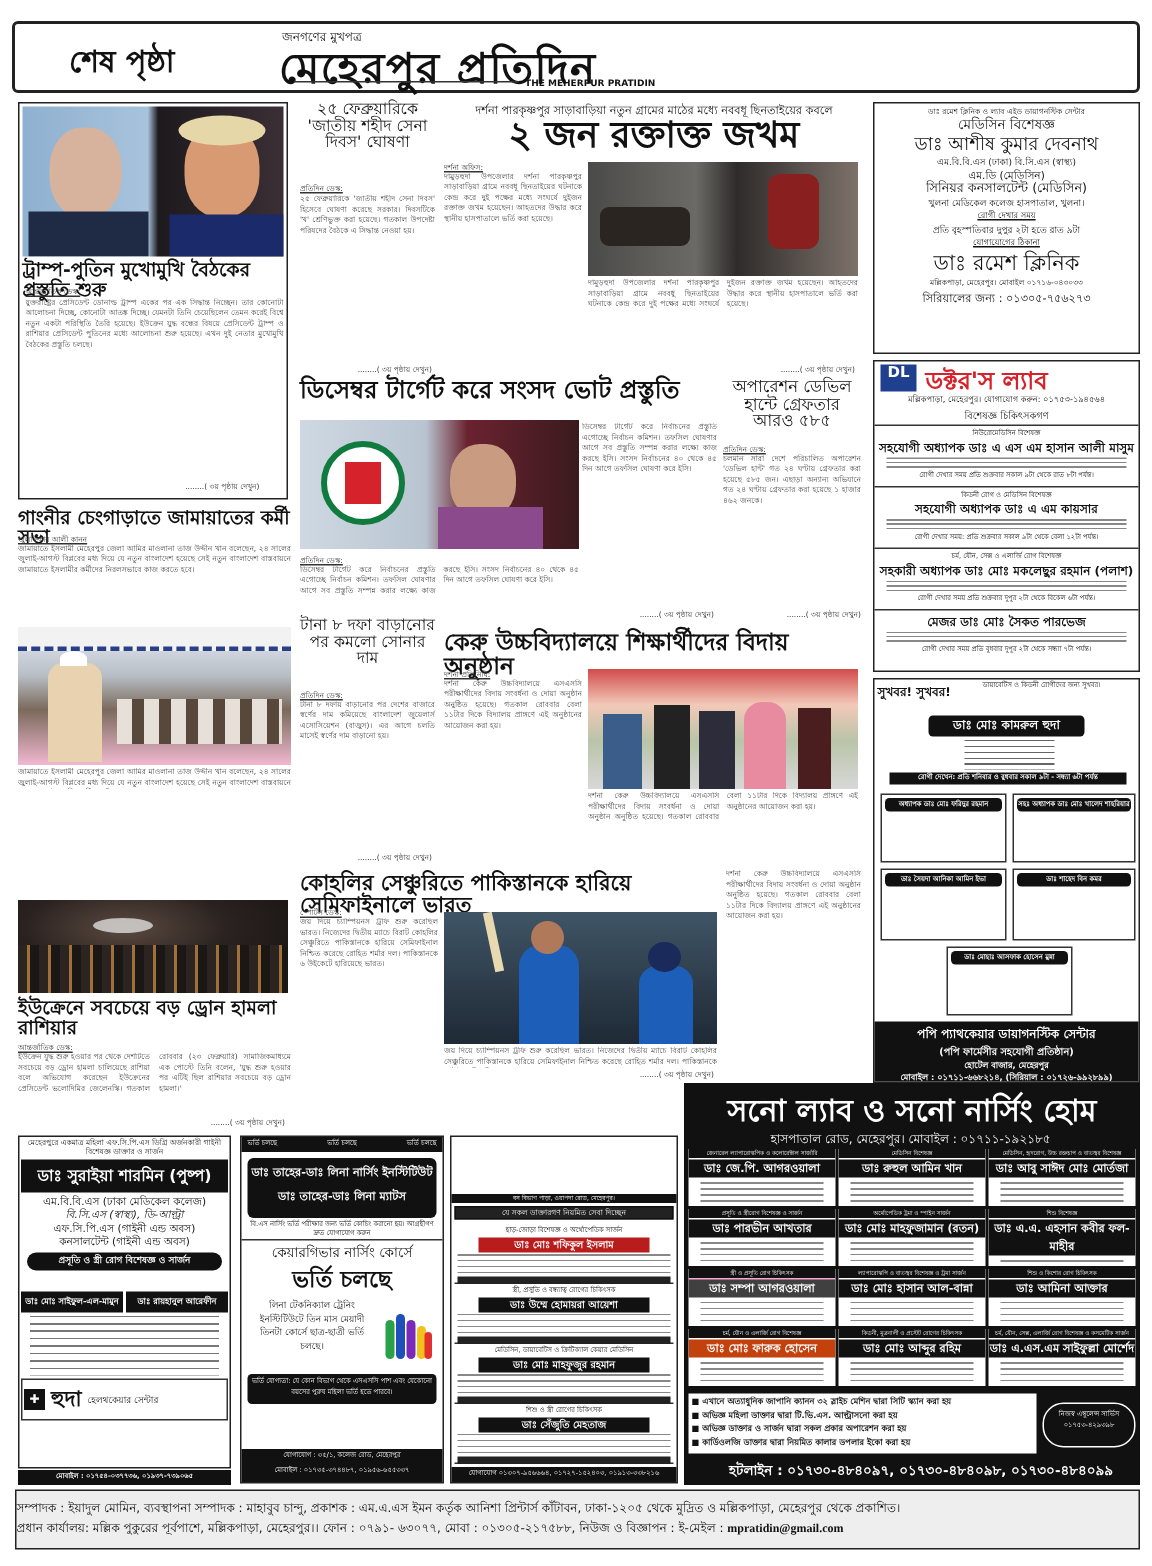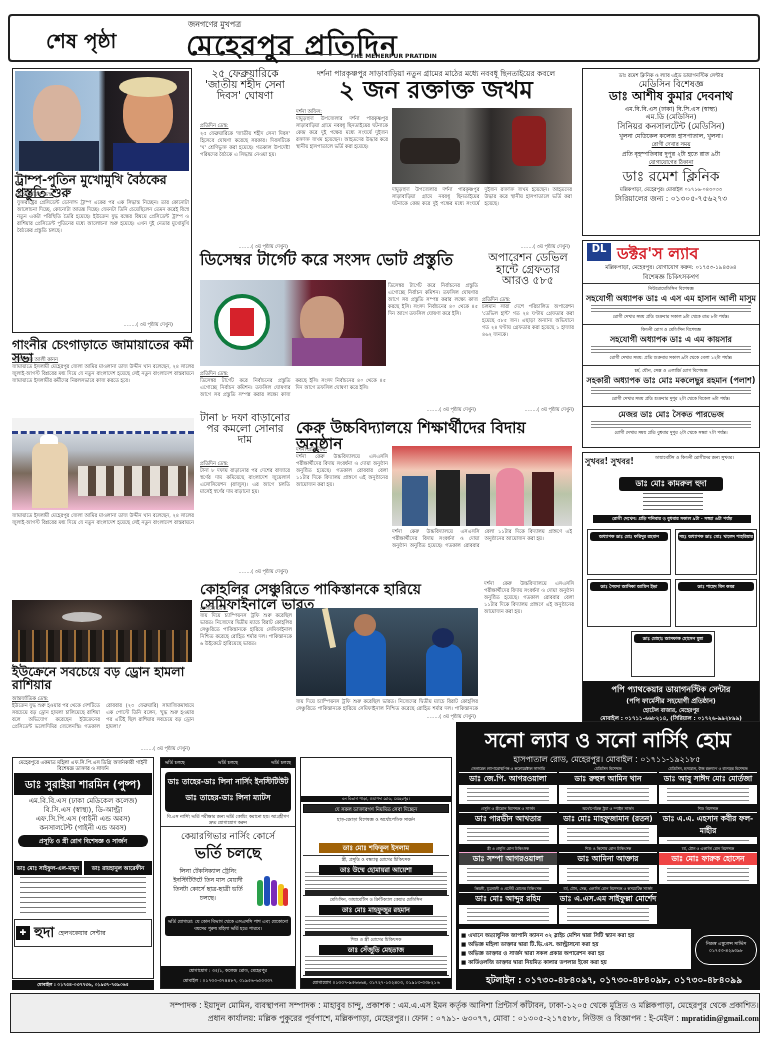--- a/index.html
+++ b/index.html
@@ -14,21 +14,21 @@
 .mh-date{left:544px;top:12px;font-size:15px;font-weight:bold}
 .box{border:1px solid #222;background:#fff}
 .body-text{font-size:5px;line-height:7px;color:#444;text-align:justify;overflow:hidden}
 .hl{font-weight:bold;color:#111;line-height:1.05}
 .photo{overflow:hidden}
 .credit{font-size:5px;text-decoration:underline;color:#333}
 .more{font-size:5px;color:#333;text-align:right}
 .ad-line{text-align:center;font-size:7px;line-height:9px}
 .blk{background:#111;color:#fff;text-align:center;font-weight:bold}
 .small-box{border:1px solid #333;padding:2px}
-.footer{left:10px;top:993px;width:750px;height:40px;border:1px solid #222;background:#eee;font-size:8px;text-align:right;padding-top:5px;line-height:13px}
+.footer{left:10px;top:993px;width:750px;height:40px;border:1px solid #222;background:#eee;font-size:8px;text-align:left;padding-top:5px;line-height:13px}
 </style>
 </head>
 <body>
 
 <div class="abs masthead">
   <div class="abs mh-left">শেষ পৃষ্ঠা</div>
   <div class="abs mh-tag">জনগণের মুখপত্র</div>
   <div class="abs mh-title" style="top:8px">মেহেরপুর প্রতিদিন</div>
   <div class="abs mh-rule"></div>
   <div class="abs mh-sub">THE MEHERPUR PRATIDIN</div>
@@ -129,21 +129,21 @@
   <div class="abs" style="left:130px;top:36px;width:36px;height:52px;background:#1d5fb8;border-radius:12px 12px 0 0"></div>
   <div class="abs" style="left:136px;top:20px;width:22px;height:20px;border-radius:50%;background:#1a2a5a"></div>
 </div>
 <div class="abs body-text" style="left:296px;top:698px;width:182px;height:14px">জয় দিয়ে চ্যাম্পিয়নস ট্রফি শুরু করেছিল ভারত। নিজেদের দ্বিতীয় ম্যাচে বিরাট কোহলির সেঞ্চুরিতে পাকিস্তানকে হারিয়ে সেমিফাইনাল নিশ্চিত করেছে রোহিত শর্মার দল। পাকিস্তানকে ৬ উইকেটে হারিয়েছে ভারত।</div>
 <div class="abs body-text" style="left:484px;top:580px;width:90px;height:128px">দর্শনা কেরু উচ্চবিদ্যালয়ে এসএসসি পরীক্ষার্থীদের বিদায় সংবর্ধনা ও দোয়া অনুষ্ঠান অনুষ্ঠিত হয়েছে। গতকাল রোববার বেলা ১১টার দিকে বিদ্যালয় প্রাঙ্গণে এই অনুষ্ঠানের আয়োজন করা হয়।</div>
 <div class="abs more" style="left:380px;top:713px;width:96px">........( ৩য় পৃষ্ঠায় দেখুন)</div>
 
 <div class="abs box" style="left:582px;top:68px;width:178px;height:168px;padding:2px">
   <div class="ad-line" style="font-size:5px">ডাঃ রমেশ ক্লিনিক ও ল্যাব এইড ডায়াগনস্টিক সেন্টার</div>
   <div class="ad-line" style="font-size:9px">মেডিসিন বিশেষজ্ঞ</div>
-  <div class="ad-line" style="font-size:12px;font-weight:bold;line-height:15px">ডাঃ আশীষ কুমার দেবনাথ</div>
+  <div class="ad-line" style="font-size:12px;font-weight:normal;line-height:15px">ডাঃ আশীষ কুমার দেবনাথ</div>
   <div class="ad-line" style="font-size:6px">এম.বি.বি.এস (ঢাকা) বি.সি.এস (স্বাস্থ্য)</div>
   <div class="ad-line" style="font-size:7px">এম.ডি (মেডিসিন)</div>
   <div class="ad-line" style="font-size:8.5px">সিনিয়র কনসালটেন্ট (মেডিসিন)</div>
   <div class="ad-line" style="font-size:6px">খুলনা মেডিকেল কলেজ হাসপাতাল, খুলনা।</div>
   <div class="ad-line" style="font-size:5.5px;text-decoration:underline">রোগী দেখার সময়</div>
   <div class="ad-line" style="font-size:6px">প্রতি বৃহস্পতিবার দুপুর ২টা হতে রাত ৯টা</div>
   <div class="ad-line" style="font-size:5.5px;text-decoration:underline">যোগাযোগের ঠিকানা</div>
   <div class="ad-line" style="font-size:14px;line-height:18px">ডাঃ রমেশ ক্লিনিক</div>
   <div class="ad-line" style="font-size:5px">মল্লিকপাড়া, মেহেরপুর। মোবাইল ০১৭১৬-০৪৩০৩৩</div>
   <div class="ad-line" style="font-size:7.5px">সিরিয়ালের জন্য : ০১৩০৫-৭৫৬২৭৩</div>
@@ -209,21 +209,21 @@
     <div style="font-size:5.5px">হোটেল বাজার, মেহেরপুর</div>
     <div style="font-size:5.5px">মোবাইল : ০১৭১১-৬৬৮২১৪, (সিরিয়াল : ০১৭২৬-৯৯২৮৯৯)</div>
   </div>
 </div>
 
 <div class="abs box" style="left:12px;top:757px;width:142px;height:222px;padding:1px">
   <div class="ad-line" style="font-size:5px;line-height:6px">মেহেরপুরে একমাত্র মহিলা এফ.সি.পি.এস ডিগ্রি অর্জনকারী গাইনী বিশেষজ্ঞ ডাক্তার ও সার্জন</div>
   <div class="blk" style="font-size:10.5px;line-height:22px;margin:2px 0">ডাঃ সুরাইয়া শারমিন (পুষ্প)</div>
   <div id="suraiya-deg">
       <div class="ad-line" style="font-size: 7px;">এম.বি.বি.এস (ঢাকা মেডিকেল কলেজ)</div>
-      <div class="ad-line" style="font-size: 7px;">বি.সি.এস (স্বাস্থ্য), ডি-আল্ট্রা</div>
+      <div class="ad-line" style="font-size: 7px; font-style: italic;">বি.সি.এস (স্বাস্থ্য), ডি-আল্ট্রা</div>
       <div class="ad-line" style="font-size: 7px;">এফ.সি.পি.এস (গাইনী এন্ড অবস)</div>
       <div class="ad-line" style="font-size: 7px;">কনসালটেন্ট (গাইনী এন্ড অবস)</div>
     </div>
   <div class="blk" style="font-size:6px;line-height:12px;border-radius:8px;margin:2px 4px">প্রসূতি ও স্ত্রী রোগ বিশেষজ্ঞ ও সার্জন</div>
   <div style="display:flex;gap:2px;margin-top:14px">
     <div class="blk" style="flex:1;font-size:5.5px;line-height:14px">ডাঃ মোঃ সাইফুল-এল-মামুন</div>
     <div class="blk" style="flex:1;font-size:5.5px;line-height:14px">ডাঃ রায়হানুল আরেফীন</div>
   </div>
   <div style="height:40px;background:repeating-linear-gradient(180deg,#777 0 1px,#fff 1px 5px);margin:2px 6px"></div>
   <div style="display:flex;align-items:center;gap:4px;border:1px solid #333;padding:1px">
@@ -262,21 +262,21 @@
     <div>মোবাইল : ০১৭৩৫-৩৭৪৪৮৭, ০১৯৫৬-৬৫৫৩৩৭</div>
   </div>
 </div>
 
 <div class="abs box" style="left:300px;top:757px;width:152px;height:232px">
   <div class="abs blk" style="left:0;top:38px;width:150px;height:6px;font-size:4px;line-height:6px;font-weight:normal">বন বিভাগ পাড়া, ওয়াপদা রোড, মেহেরপুর।</div>
   <div class="abs" style="left:2px;top:46px;width:146px;height:9px;border:1px solid #111;background:#222;color:#fff;font-size:5px;line-height:8px;text-align:center">যে সকল ডাক্তারগণ নিয়মিত সেবা দিচ্ছেন</div>
   <div class="abs" style="left:2px;top:58px;width:146px" id="mohima-list">
       <div style="border-bottom: 1px solid rgb(51, 51, 51); height: 40px; text-align: center; padding-top: 1px;">
         <div style="font-size:4.5px">হাড়-জোড়া বিশেষজ্ঞ ও অর্থোপেডিক সার্জন</div>
-      <div style="background:#a16207;color:#fff;font-size:6.5px;line-height:10px;margin:19px 16px;font-weight:bold">ডাঃ মোঃ শফিকুল ইসলাম</div>
+      <div style="background:#b91c1c;color:#fff;font-size:6.5px;line-height:10px;margin:1px 16px;font-weight:bold">ডাঃ মোঃ শফিকুল ইসলাম</div>
       <div style="height:14px;margin:1px 2px;background:repeating-linear-gradient(180deg,#888 0 1px,#fff 1px 4px)"></div>
       <div style="height:5px;background:#222;margin:0 2px"></div>
       </div>
       <div style="border-bottom: 1px solid rgb(51, 51, 51); height: 40px; text-align: center; padding-top: 1px;">
         <div style="font-size:4.5px">স্ত্রী, প্রসূতি ও বন্ধ্যাত্ব রোগের চিকিৎসক</div>
       <div style="background:#111;color:#fff;font-size:6.5px;line-height:10px;margin:1px 16px;font-weight:bold">ডাঃ উম্মে হোমায়রা আয়েশা</div>
       <div style="height:14px;margin:1px 2px;background:repeating-linear-gradient(180deg,#888 0 1px,#fff 1px 4px)"></div>
       <div style="height:5px;background:#222;margin:0 2px"></div>
       </div>
       <div style="border-bottom: 1px solid rgb(51, 51, 51); height: 40px; text-align: center; padding-top: 1px;">
@@ -328,27 +328,32 @@
         <div style="background:#111;color:#fff;font-size:3.8px;line-height:6px">শিশু বিশেষজ্ঞ</div>
       <div style="background:#111;color:#fff;font-size:7.5px;line-height:12px;font-weight:bold;border-top:1px solid #fff">ডাঃ এ.এ. এহসান কবীর ফল-মাহীর</div>
       <div style="height:14px;margin:3px 8px;background:repeating-linear-gradient(180deg,#888 0 1px,#fff 1px 4px)"></div>
       </div>
       <div style="background: rgb(255, 255, 255); height: 38px; text-align: center; overflow: hidden;">
         <div style="background:#111;color:#fff;font-size:3.8px;line-height:6px">স্ত্রী ও প্রসূতি রোগ চিকিৎসক</div>
       <div style="background:#404040;color:#fff;font-size:7.5px;line-height:12px;font-weight:bold;border-top:1px solid #f9a8d4">ডাঃ সম্পা আগরওয়ালা</div>
       <div style="height:14px;margin:3px 8px;background:repeating-linear-gradient(180deg,#888 0 1px,#fff 1px 4px)"></div>
       </div>
       <div style="background: rgb(255, 255, 255); height: 38px; text-align: center; overflow: hidden;">
+        <div style="background:#111;color:#fff;font-size:3.8px;line-height:6px">ল্যাপারোস্কপি ও বাতজ্বর বিশেষজ্ঞ ও ট্রমা সার্জন</div>
+      <div style="background:#111;color:#fff;font-size:7.5px;line-height:12px;font-weight:bold;border-top:1px solid #fff">ডাঃ মোঃ হাসান আল-বান্না</div>
+      <div style="height:14px;margin:3px 8px;background:repeating-linear-gradient(180deg,#888 0 1px,#fff 1px 4px)"></div>
+      </div>
+      <div style="background: rgb(255, 255, 255); height: 38px; text-align: center; overflow: hidden;">
         <div style="background:#111;color:#fff;font-size:3.8px;line-height:6px">শিশু ও কিশোর রোগ চিকিৎসক</div>
       <div style="background:#111;color:#fff;font-size:7.5px;line-height:12px;font-weight:bold;border-top:1px solid #fff">ডাঃ আমিনা আক্তার</div>
       <div style="height:14px;margin:3px 8px;background:repeating-linear-gradient(180deg,#888 0 1px,#fff 1px 4px)"></div>
       </div>
       <div style="background: rgb(255, 255, 255); height: 38px; text-align: center; overflow: hidden;">
         <div style="background:#111;color:#fff;font-size:3.8px;line-height:6px">চর্ম, যৌন ও এলার্জি রোগ বিশেষজ্ঞ</div>
-      <div style="background:#ef4444;color:#fff;font-size:7.5px;line-height:12px;font-weight:bold;border-top:1px solid #fff">ডাঃ মোঃ ফারুক হোসেন</div>
+      <div style="background:#c2410c;color:#fff;font-size:7.5px;line-height:12px;font-weight:bold;border-top:1px solid #fff">ডাঃ মোঃ ফারুক হোসেন</div>
       <div style="height:14px;margin:3px 8px;background:repeating-linear-gradient(180deg,#888 0 1px,#fff 1px 4px)"></div>
       </div>
       <div style="background: rgb(255, 255, 255); height: 38px; text-align: center; overflow: hidden;">
         <div style="background:#111;color:#fff;font-size:3.8px;line-height:6px">কিডনী, মুত্রনালী ও প্রস্টেট রোগের চিকিৎসক</div>
       <div style="background:#111;color:#fff;font-size:7.5px;line-height:12px;font-weight:bold;border-top:1px solid #fff">ডাঃ মোঃ আব্দুর রহিম</div>
       <div style="height:14px;margin:3px 8px;background:repeating-linear-gradient(180deg,#888 0 1px,#fff 1px 4px)"></div>
       </div>
       <div style="background: rgb(255, 255, 255); height: 38px; text-align: center; overflow: hidden;">
         <div style="background:#111;color:#fff;font-size:3.8px;line-height:6px">চর্ম, যৌন, সেক্স, এলার্জি রোগ বিশেষজ্ঞ ও কসমেটিক সার্জন</div>
       <div style="background:#111;color:#fff;font-size:7.5px;line-height:12px;font-weight:bold;border-top:1px solid #fff">ডাঃ এ.এস.এম সাইফুল্লা মোর্শেদ</div>

